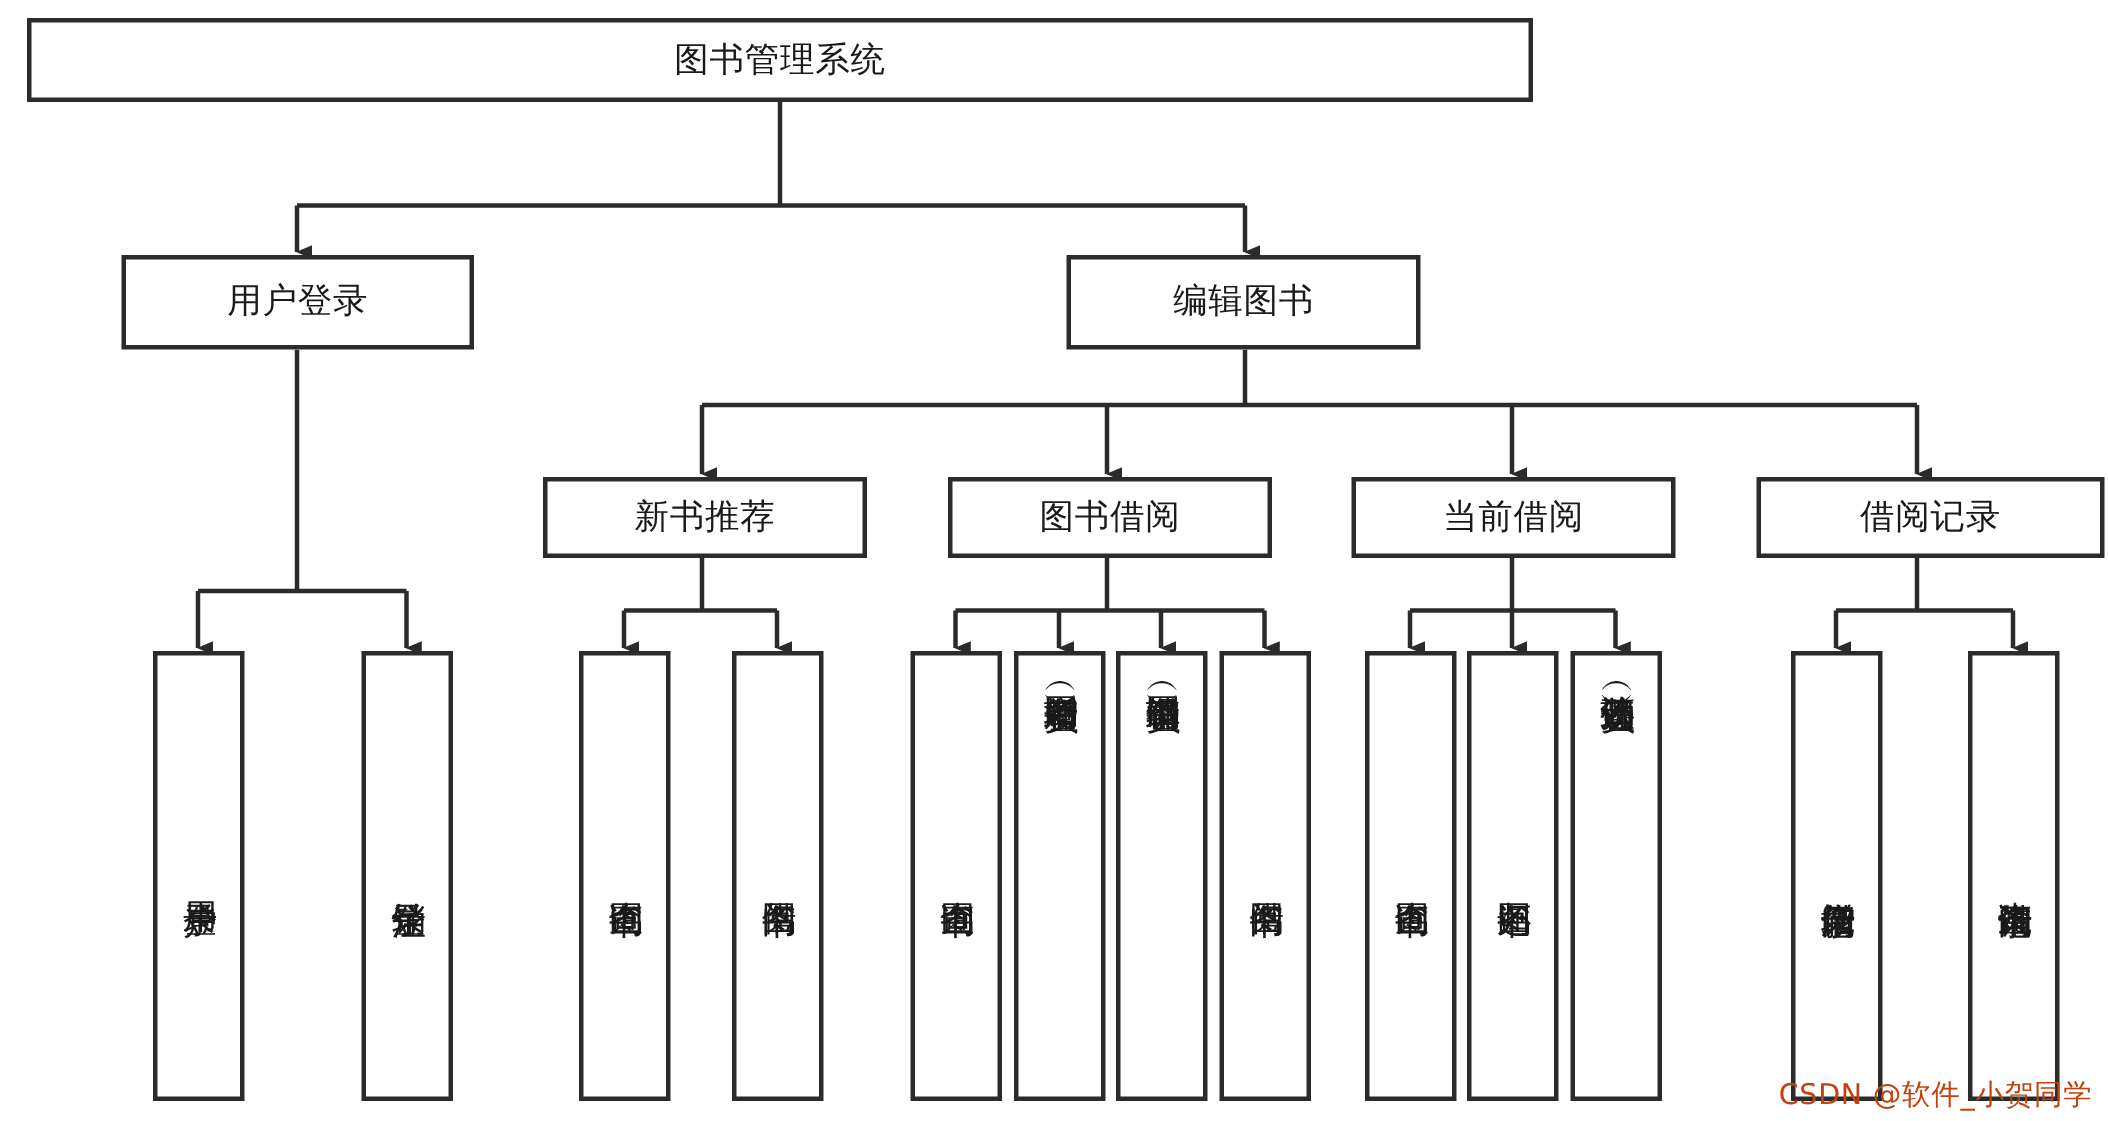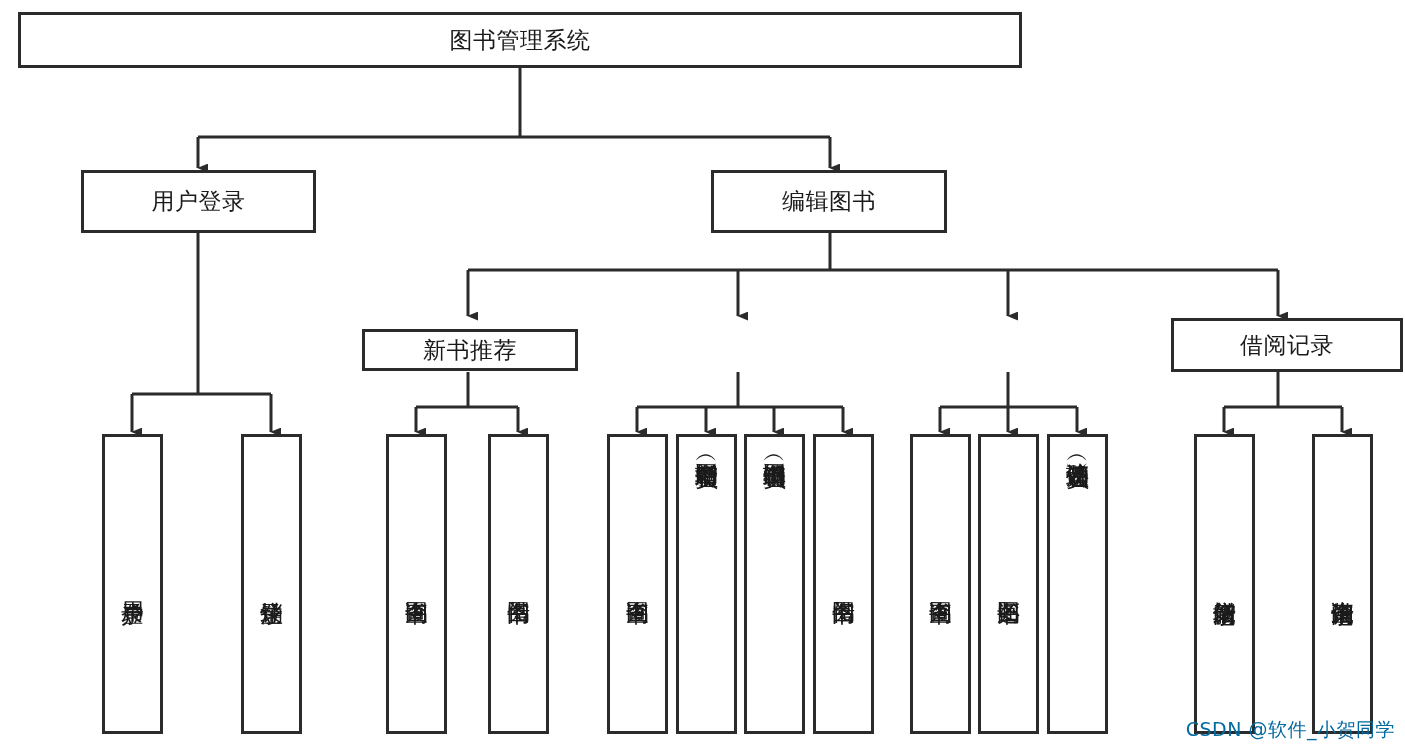--- a/index.html
+++ b/index.html
@@ -65,21 +65,21 @@
     top: 0;
     width: 1405px;
     height: 747px;
     pointer-events: none;
   }
   .watermark {
     position: absolute;
     right: 10px;
     bottom: 4px;
     font-size: 19px;
-    color: #0369a1;
+    color: #c2410c;
     white-space: nowrap;
     letter-spacing: 0.5px;
   }
 </style>
 </head>
 <body>
 
 <div id="diagram-root">
 
   <svg id="connector-layer" viewBox="0 0 1405 747" width="1405" height="747" xmlns="http://www.w3.org/2000/svg">
@@ -137,25 +137,31 @@
   </div>
 
   <div class="node-box" style="left:81px; top:170px; width:235px; height:63px;">
     <span class="node-label-h">用户登录</span>
   </div>
 
   <div class="node-box" style="left:711px; top:170px; width:236px; height:63px;">
     <span class="node-label-h">编辑图书</span>
   </div>
 
-  <div class="node-box" style="left:362px; top:329px; width:216px; height:42px;">
+  <div class="node-box" style="left:362px; top:318px; width:216px; height:54px;">
     <span class="node-label-h">新书推荐</span>
   </div>
 
-
+  <div class="node-box" style="left:632px; top:318px; width:216px; height:54px;">
+    <span class="node-label-h">图书借阅</span>
+  </div>
+
+  <div class="node-box" style="left:901px; top:318px; width:216px; height:54px;">
+    <span class="node-label-h">当前借阅</span>
+  </div>
 
   <div class="node-box" style="left:1171px; top:318px; width:232px; height:54px;">
     <span class="node-label-h">借阅记录</span>
   </div>
 
   <div class="node-box leaf-box centered" style="left:102px; top:434px; width:61px; height:300px;">
     <span class="node-label-v">用户登录</span>
   </div>
 
   <div class="node-box leaf-box centered" style="left:241px; top:434px; width:61px; height:300px;">

